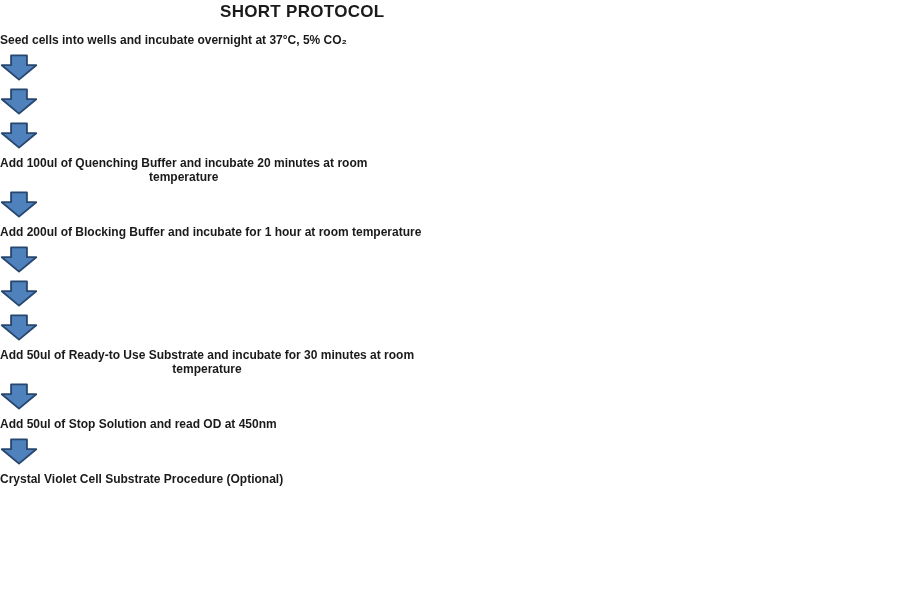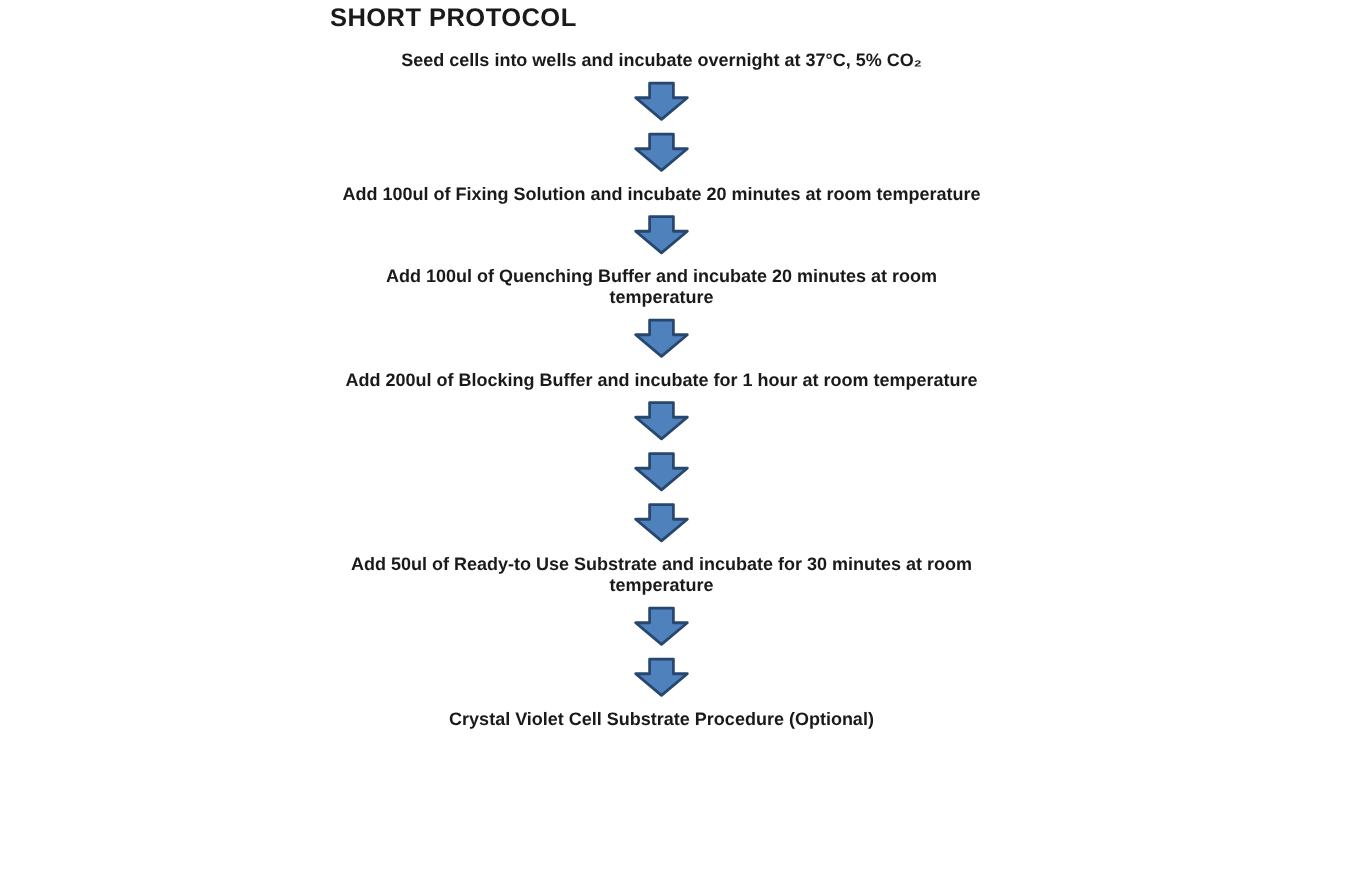--- a/index.html
+++ b/index.html
@@ -20,21 +20,21 @@
     letter-spacing: 0.3px;
     color: var(--text-color, #1a1a1a);
   }
   .flow {
     position: absolute;
     top: 33px;
     left: 0;
     width: 882px; 
     display: flex;
     flex-direction: column;
-    align-items: center;
+    align-items: flex-start;
     row-gap: 7px;
   }
   .step {
     font-size: 12px;
     font-weight: bold;
     line-height: 14px;
     text-align: center;
     color: var(--text-color, #1a1a1a);
     white-space: pre-line; 
     max-width: 640px;
@@ -64,21 +64,20 @@
         </svg>
     </div>
 
 
     <div class="arrow">
       <svg viewBox="0 0 40 29" aria-hidden="true">
           <path d="M11.5 1.5 L28.5 1.5 L28.5 12 L38.5 12 L20 27.5 L1.5 12 L11.5 12 Z"></path>
         </svg>
     </div>
 
-    <div class="step">Add 100ul of Fixing Solution and incubate 20 minutes at room temperature</div>
 
     <div class="arrow">
       <svg viewBox="0 0 40 29" aria-hidden="true">
           <path d="M11.5 1.5 L28.5 1.5 L28.5 12 L38.5 12 L20 27.5 L1.5 12 L11.5 12 Z"></path>
         </svg>
     </div>
 
     <div class="step">Add 100ul of Quenching Buffer and incubate 20 minutes at room
 temperature</div>
 
@@ -112,20 +111,21 @@
 
     <div class="step">Add 50ul of Ready-to Use Substrate and incubate for 30 minutes at room
 temperature</div>
 
     <div class="arrow">
       <svg viewBox="0 0 40 29" aria-hidden="true">
           <path d="M11.5 1.5 L28.5 1.5 L28.5 12 L38.5 12 L20 27.5 L1.5 12 L11.5 12 Z"></path>
         </svg>
     </div>
 
+    <div class="step">Add 50ul of Stop Solution and read OD at 450nm</div>
 
     <div class="arrow">
       <svg viewBox="0 0 40 29" aria-hidden="true">
           <path d="M11.5 1.5 L28.5 1.5 L28.5 12 L38.5 12 L20 27.5 L1.5 12 L11.5 12 Z"></path>
         </svg>
     </div>
 
     <div class="step">Crystal Violet Cell Substrate Procedure (Optional)</div>
 
   </div>

